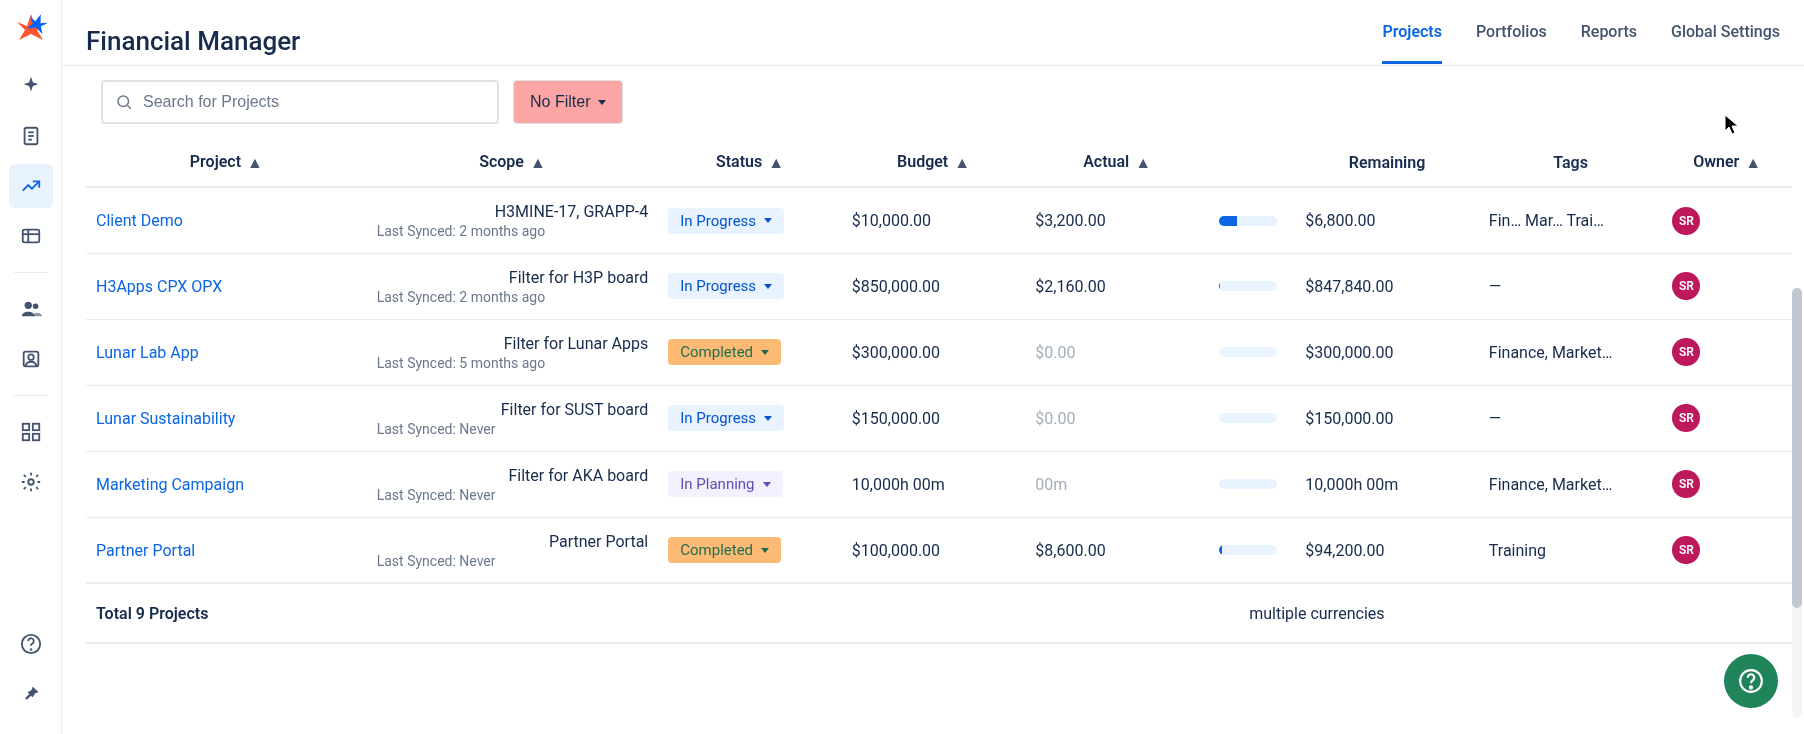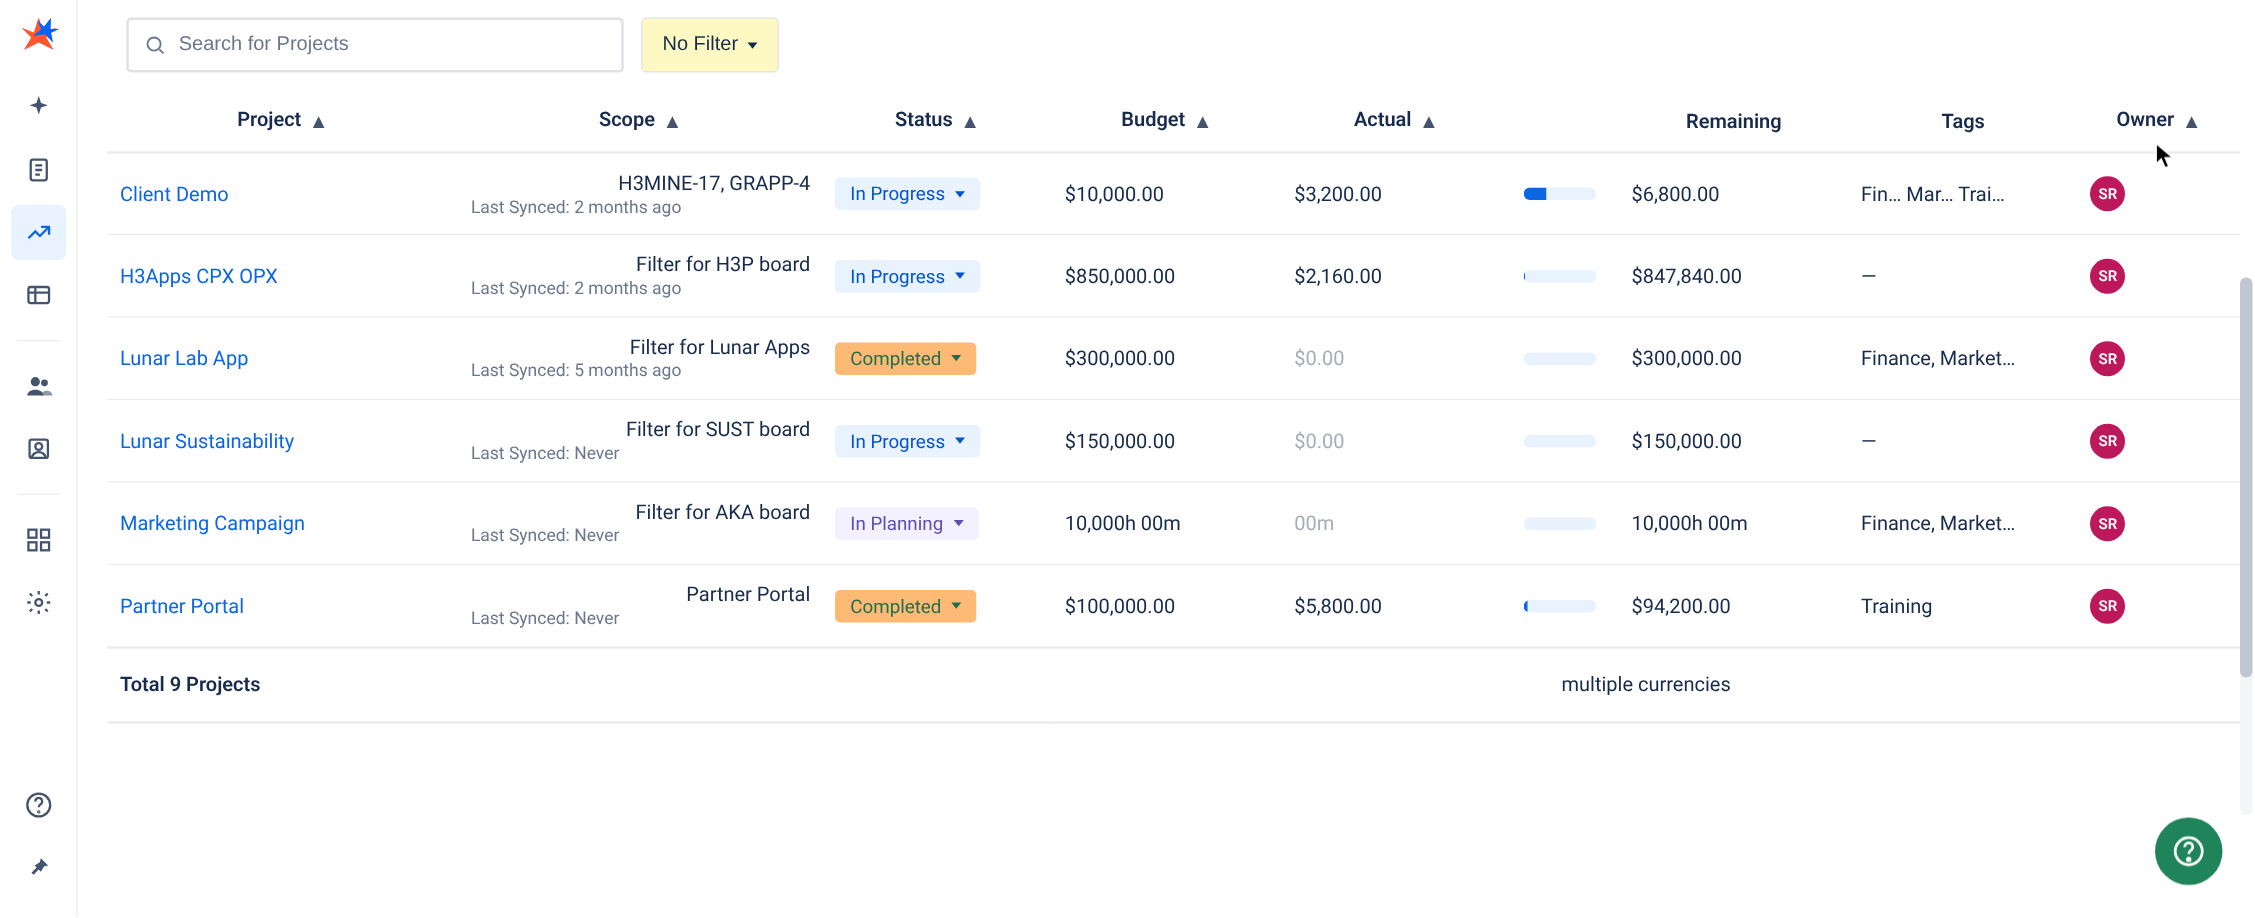--- a/index.html
+++ b/index.html
@@ -16,21 +16,21 @@
 .main { flex:1; display:flex; flex-direction:column; }
 .header { display:flex; align-items:center; justify-content:space-between; padding: 16px 24px 0 24px; height:66px; border-bottom:1px solid #ebecf0; }
 .title { font-size:26px; font-weight:500; color:#172b4d; }
 .tabs { display:flex; gap:34px; height:100%; align-items:flex-start; padding-top:6px; }
 .tab { font-size:16px; color:#44546f; padding-bottom:20px; cursor:pointer; font-weight:500; }
 .tab.active { color:#0c66e4; border-bottom:3px solid #0c66e4; font-weight:600; }
 .toolbar { display:flex; align-items:center; padding:14px 24px; gap:14px; }
 .search { display:flex; align-items:center; border:2px solid #dfe1e6; border-radius:4px; width:398px; height:44px; padding:0 12px; gap:10px; color:#6b778c;margin-left:15px; }
 .search input { border:none; outline:none; font-size:16px; flex:1; color:#172b4d; }
 .search input::placeholder { color:#6b778c; }
-.filter-btn { height:44px; border:1px solid #dfe1e6; border-radius:4px; background:#fef9c3; padding:0 16px; font-size:16px; color:#172b4d; display:flex; align-items:center; gap:8px; cursor:pointer; }
+.filter-btn { height:44px; border:1px solid #dfe1e6; border-radius:4px; background:#fca5a5; padding:0 16px; font-size:16px; color:#172b4d; display:flex; align-items:center; gap:8px; cursor:pointer; }
 .spacer { flex:1; }
 .create-btn { height:44px; background:#0c66e4; color:#fff; border:none; border-radius:4px; padding:0 20px; font-size:16px; font-weight:500; cursor:pointer; }
 .table-wrap { padding:0 12px 0 24px; }
 table { width:100%; border-collapse:collapse; table-layout:fixed; }
 th { text-align:center; font-size:16px; font-weight:600; color:#172b4d; padding:14px 10px; border-bottom:2px solid #ebecf0; position:relative; }
 .sort-ic { display:inline-block; margin-left:6px; color:#44546f; vertical-align:middle; }
 td { padding:10px 10px; border-bottom:1px solid #ebecf0; font-size:16px; vertical-align:middle; }
 tr.row td { height:66px; }
 .proj-link { color:#0c66e4; cursor:pointer; }
 .scope-main { color:#172b4d;text-align:right; }
@@ -135,20 +135,29 @@
         </div>
       <div class="side-item">
           <svg width="20" height="20" viewBox="0 0 24 24" fill="currentColor">
             <path d="M14 3l7 7-4 1-3 5-2-2-5 5-2-2 5-5-2-2 5-3z"></path>
           </svg>
         </div>
     </div>
   </div>
 
   <div class="main">
+    <div class="header">
+      <div class="title">Financial Manager</div>
+      <div class="tabs">
+        <div class="tab active">Projects</div>
+        <div class="tab">Portfolios</div>
+        <div class="tab">Reports</div>
+        <div class="tab">Global Settings</div>
+      </div>
+    </div>
 
     <div class="toolbar">
       <div class="search">
         <svg width="18" height="18" viewBox="0 0 24 24" fill="none" stroke="#6b778c" stroke-width="2">
             <circle cx="11" cy="11" r="7"></circle>
             <line x1="21" y1="21" x2="16.65" y2="16.65"></line>
           </svg>
         <input type="text" placeholder="Search for Projects" style="">
       </div>
       <button class="filter-btn">
@@ -286,21 +295,21 @@
               </td>
             </tr>
             <tr class="row">
               <td><span class="proj-link">Partner Portal</span></td>
               <td>
                 <div class="scope-main">Partner Portal</div>
                 <div class="scope-sub">Last Synced: Never</div>
               </td>
               <td><span class="status-pill st-complete">Completed <span class="caret"></span></span></td>
               <td>$100,000.00</td>
-              <td class="">$5,800.00</td>
+              <td class="">$8,600.00</td>
               <td>
                 <div class="bar">
                   <div class="bar-fill" style="width:6%"></div>
                 </div>
               </td>
               <td>$94,200.00</td>
               <td class="tags-cell">Training</td>
               <td>
                 <div class="avatar">SR</div>
               </td>

